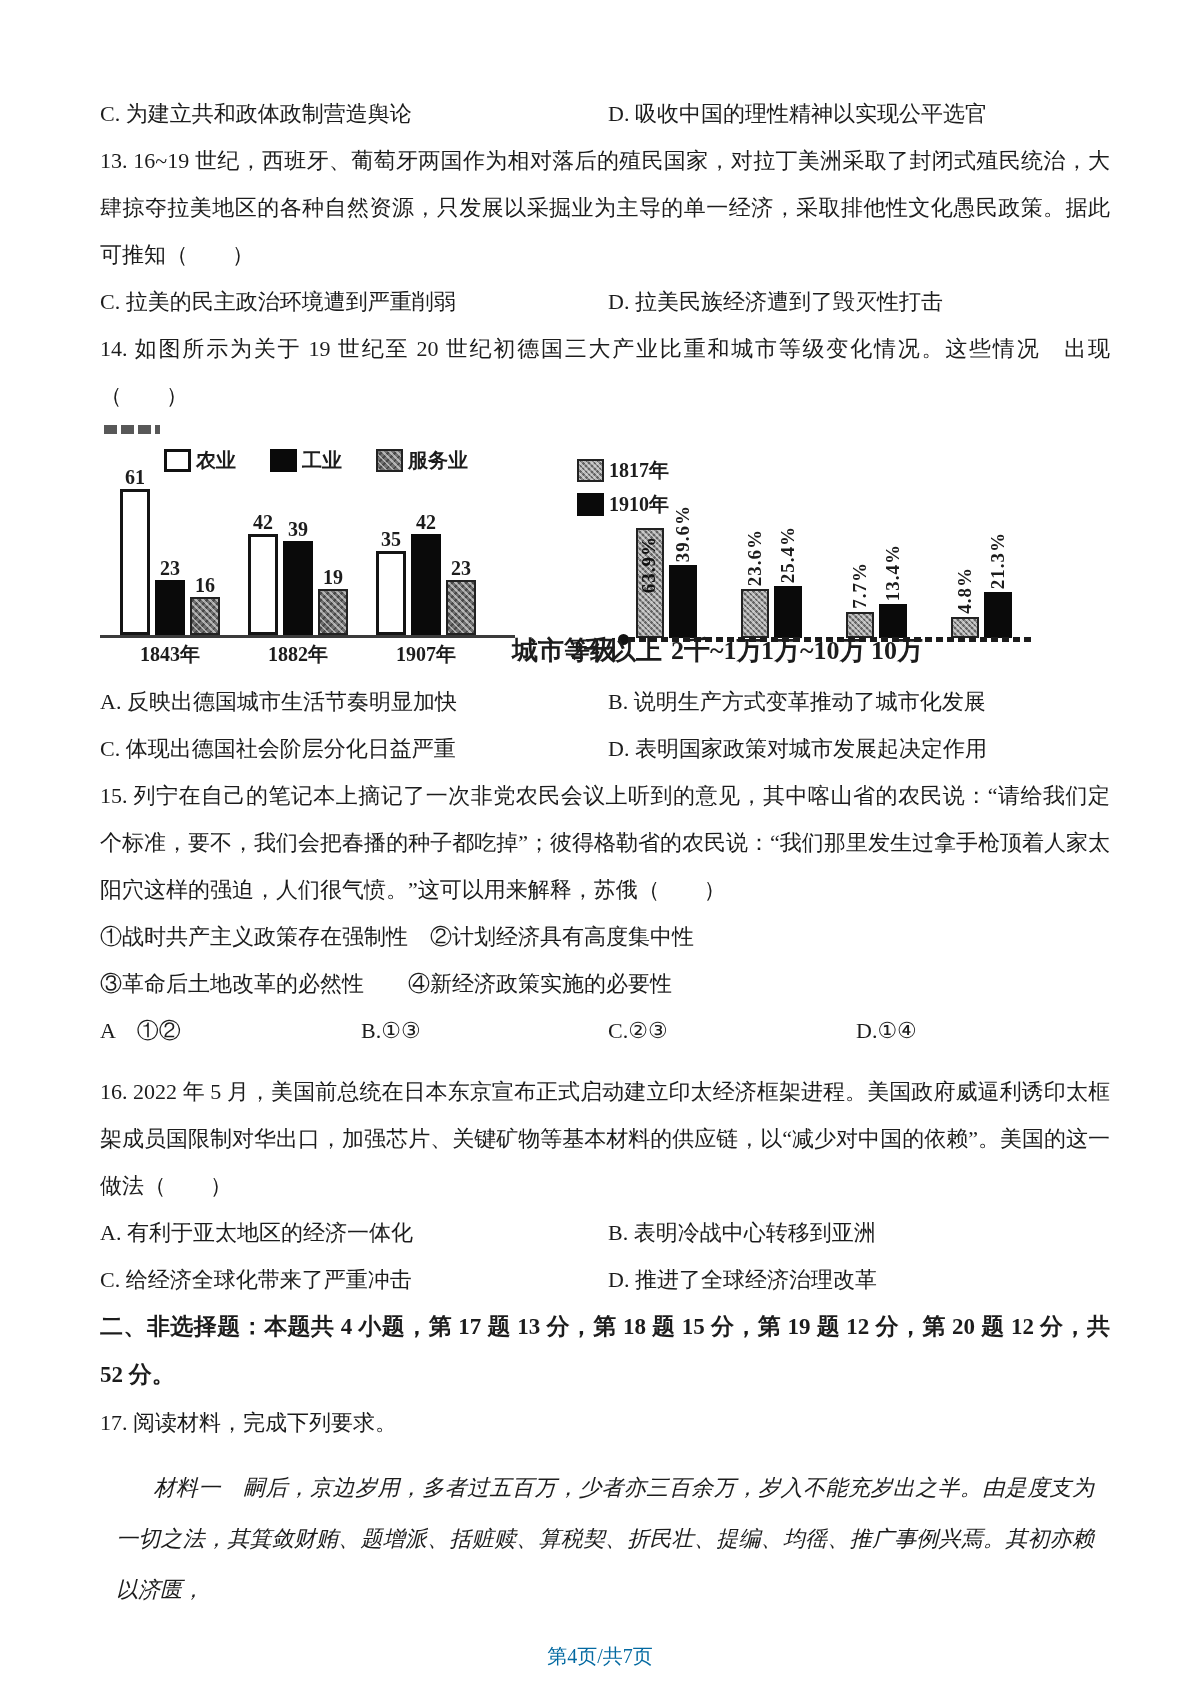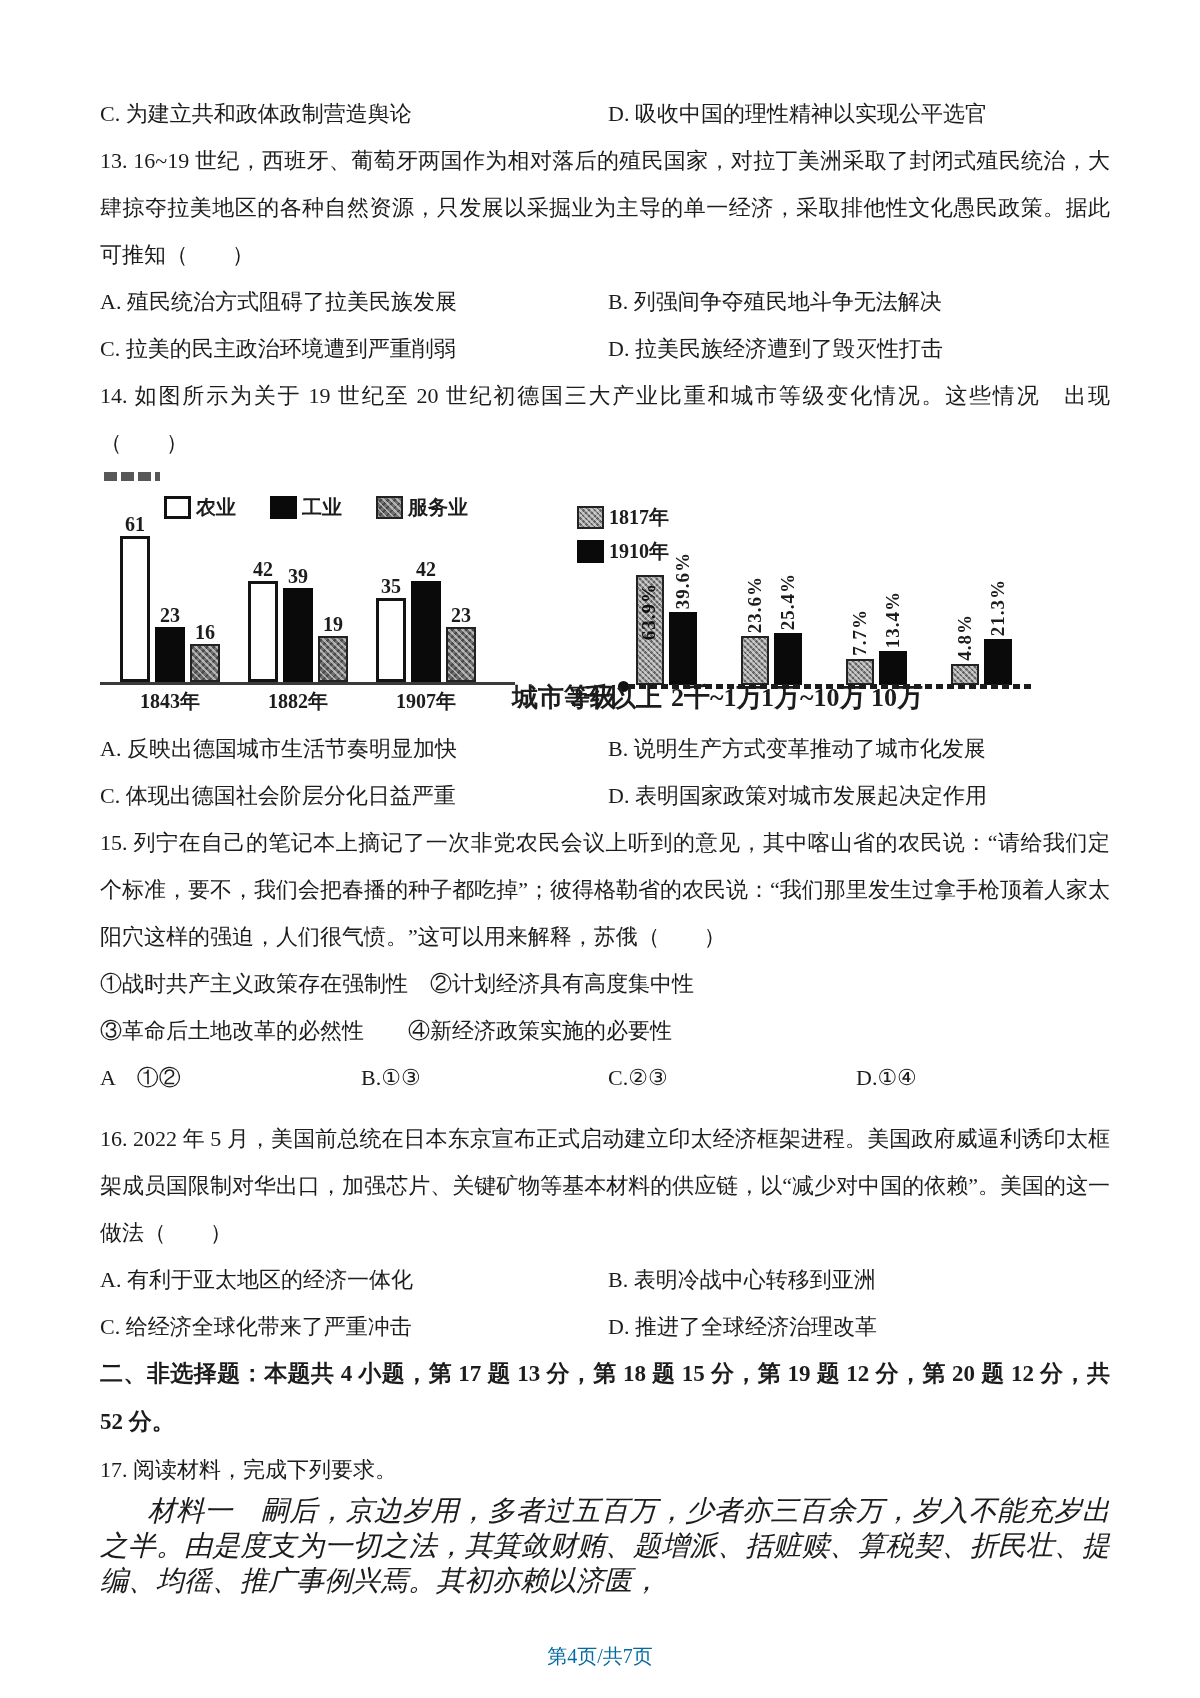--- a/index.html
+++ b/index.html
@@ -8,21 +8,21 @@
     background:#ffffff;overflow:hidden;
     font-family:"Liberation Serif","DejaVu Serif",serif;
     color:#1c1c1c;
   }
   .content{position:absolute;left:100px;top:90px;width:1010px;}
   p.para{margin:0;font-size:22px;line-height:47px;text-align:justify;}
   .opt2{display:grid;grid-template-columns:508px auto;font-size:22px;line-height:47px;}
   .opt4{display:grid;grid-template-columns:261px 247px 248px auto;font-size:22px;line-height:47px;}
   .items-line{margin:0;font-size:22px;line-height:47px;}
   .section-head{margin:0;font-size:23px;line-height:48px;font-weight:bold;text-align:justify;}
-  .material{margin:0;font-size:28px;line-height:35px;font-style:italic;text-indent:1.7em;text-align:justify;}
+  .material{margin:16px;font-size:22px;line-height:51px;font-style:italic;text-indent:1.7em;text-align:justify;}
   .footer{position:absolute;left:0;right:0;bottom:28px;text-align:center;font-size:20px;color:#0369a1;}
 
   
   .figure{position:relative;height:245px;margin:4px 0 10px;}
   .chart1{position:absolute;left:0;top:0;width:400px;height:245px;}
   .chart2{position:absolute;left:405px;top:0;right:0;height:245px;}
   .artifact{position:absolute;top:2px;left:4px;width:56px;height:9px;
     background:repeating-linear-gradient(90deg,#2e2e2e 0 13px,transparent 13px 17px);opacity:.8;}
   .legend1{position:absolute;top:24px;left:64px;display:flex;gap:34px;align-items:flex-start;}
   .legend2{position:absolute;top:34px;left:72px;display:flex;flex-direction:column;gap:7px;}
@@ -64,24 +64,20 @@
 <div class="page">
   <div class="content">
 
     <div class="opt2">
       <span>C. 为建立共和政体政制营造舆论</span>
       <span>D. 吸收中国的理性精神以实现公平选官</span>
     </div>
 
     <p class="para">13. 16~19 世纪，西班牙、葡萄牙两国作为相对落后的殖民国家，对拉丁美洲采取了封闭式殖民统治，大肆掠夺拉美地区的各种自然资源，只发展以采掘业为主导的单一经济，采取排他性文化愚民政策。据此可推知（　　）</p>
     <div class="opt2">
-      <span>A. 殖民统治方式阻碍了拉美民族发展</span>
-      <span>B. 列强间争夺殖民地斗争无法解决</span>
-    </div>
-    <div class="opt2">
       <span>C. 拉美的民主政治环境遭到严重削弱</span>
       <span>D. 拉美民族经济遭到了毁灭性打击</span>
     </div>
 
     <p class="para">14. 如图所示为关于 19 世纪至 20 世纪初德国三大产业比重和城市等级变化情况。这些情况　出现（　　）</p>
 
     <div class="figure">
       <div class="chart1">
         <div class="artifact"></div>
         <div class="legend1">

